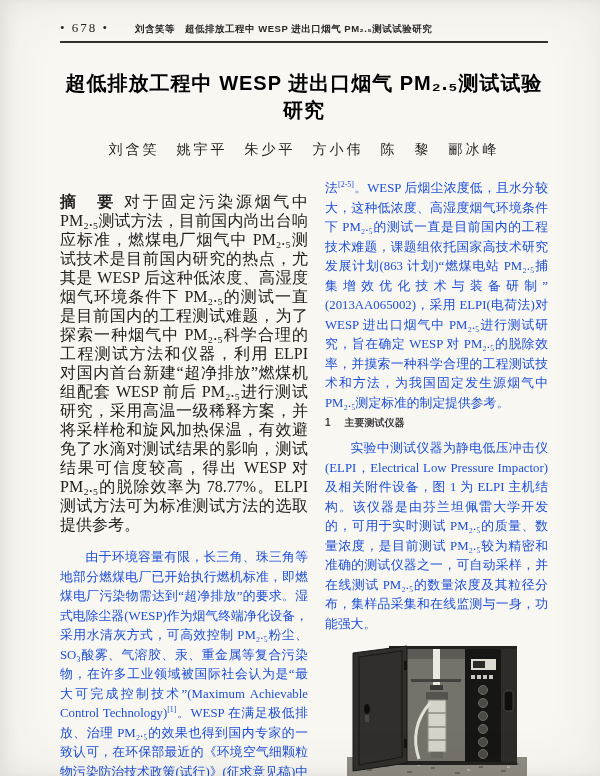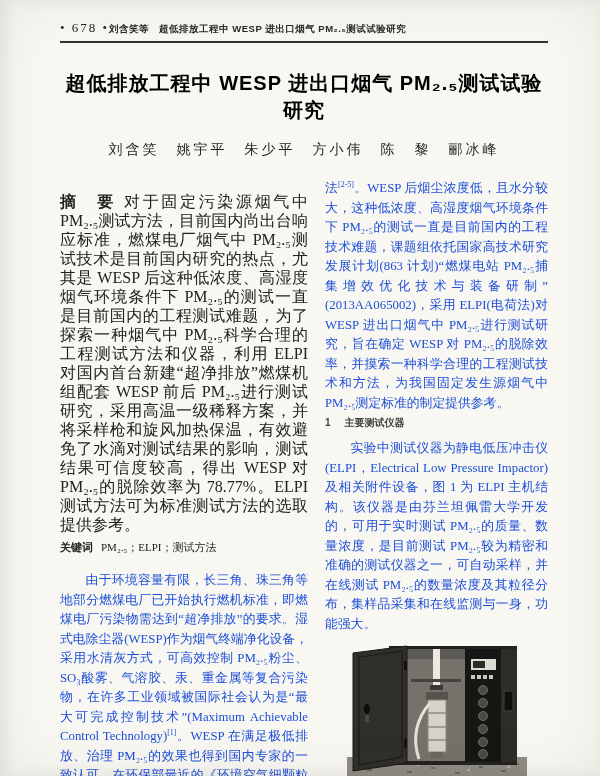--- a/index.html
+++ b/index.html
@@ -17,20 +17,21 @@
   }
   .page::after{
     content:"";position:absolute;inset:0;pointer-events:none;
     box-shadow:inset 0 0 55px rgba(60,55,40,0.08), inset 6px 0 14px rgba(60,55,40,0.07);
   }
   
   .hdr{
     display:flex;align-items:baseline;
     padding-top:20px;padding-bottom:5px;
     border-bottom:2.5px solid #35332f;
+    gap:26px;
   }
   .pageno{
     font-size:13px;letter-spacing:2px;color:#23221f;
     font-family:"Liberation Serif","DejaVu Serif",serif;
   }
   .running{
     flex:1;
     font-size:9.5px;font-weight:bold;color:#2a2926;
     font-family:"Liberation Sans","DejaVu Sans",sans-serif;
     letter-spacing:0.5px;
@@ -96,21 +97,20 @@
   <h1 class="title">超低排放工程中 WESP 进出口烟气 PM₂.₅测试试验研究</h1>
 
   <div class="authors">刘含笑　姚宇平　朱少平　方小伟　陈　黎　郦冰峰</div>
 
 
   <div class="columns">
 
     <div class="col-left">
       <p class="abstract"><span class="lbl">摘　要</span><span>对于固定污染源烟气中 PM₂.₅测试方法，目前国内尚出台响应标准，燃煤电厂烟气中 PM₂.₅测试技术是目前国内研究的热点，尤其是 WESP 后这种低浓度、高湿度烟气环境条件下 PM₂.₅的测试一直是目前国内的工程测试难题，为了探索一种烟气中 PM₂.₅科学合理的工程测试方法和仪器，利用 ELPI 对国内首台新建“超净排放”燃煤机组配套 WESP 前后 PM₂.₅进行测试研究，采用高温一级稀释方案，并将采样枪和旋风加热保温，有效避免了水滴对测试结果的影响，测试结果可信度较高，得出 WESP 对 PM₂.₅的脱除效率为 78.77%。ELPI 测试方法可为标准测试方法的选取提供参考。</span></p>
 
-      <p class="kw"><span class="lbl">关键词</span><span>PM₂.₅；ELPI；测试方法</span></p>
 
       <p class="bodytext indent" style="margin-top:14px">由于环境容量有限，长三角、珠三角等地部分燃煤电厂已开始执行燃机标准，即燃煤电厂污染物需达到“超净排放”的要求。湿式电除尘器(WESP)作为烟气终端净化设备，采用水清灰方式，可高效控制 PM₂.₅粉尘、SO₃酸雾、气溶胶、汞、重金属等复合污染物，在许多工业领域被国际社会认为是“最大可完成控制技术”(Maximum Achievable Control Technology)<sup>[1]</sup>。WESP 在满足极低排放、治理 PM₂.₅的效果也得到国内专家的一致认可，在环保部最近的《环境空气细颗粒物污染防治技术政策(试行)》(征求意见稿)中鼓励电力企业应用。神华国华舟山电厂#4机组为国内首台新建“超净排放”燃煤机组，该机组为 350MW“上大压小”扩建工程，其 WESP 由浙江菲达环保科技股份有限公司生产。</p>
 
     </div>
 
     <div class="col-right">
       <p class="bodytext">法<sup>[2-5]</sup>。WESP 后烟尘浓度低，且水分较大，这种低浓度、高湿度烟气环境条件下 PM₂.₅的测试一直是目前国内的工程技术难题，课题组依托国家高技术研究发展计划(863 计划)“燃煤电站 PM₂.₅捕集增效优化技术与装备研制”(2013AA065002)，采用 ELPI(电荷法)对 WESP 进出口烟气中 PM₂.₅进行测试研究，旨在确定 WESP 对 PM₂.₅的脱除效率，并摸索一种科学合理的工程测试技术和方法，为我国固定发生源烟气中 PM₂.₅测定标准的制定提供参考。</p>
 
       <h2 class="section"><span class="num">1</span><span>主要测试仪器</span></h2>
 

